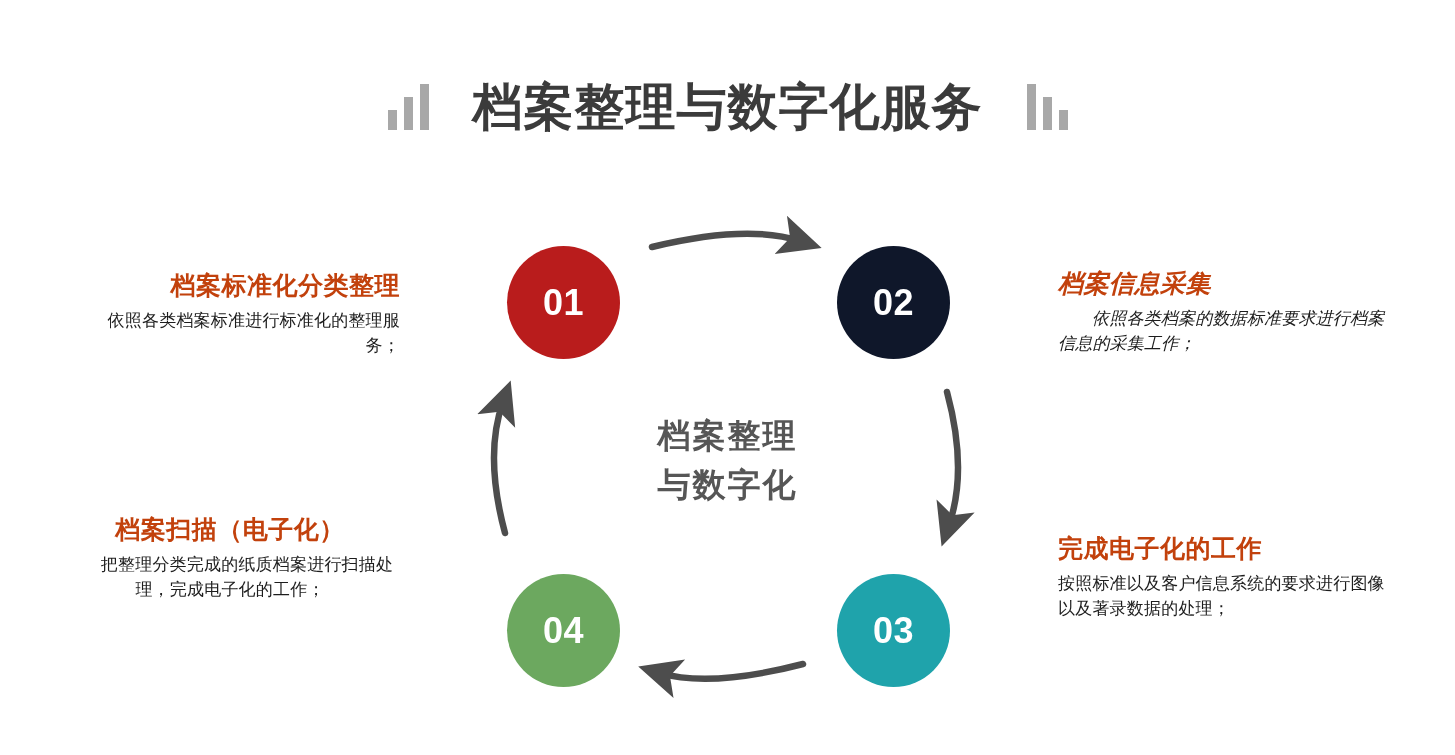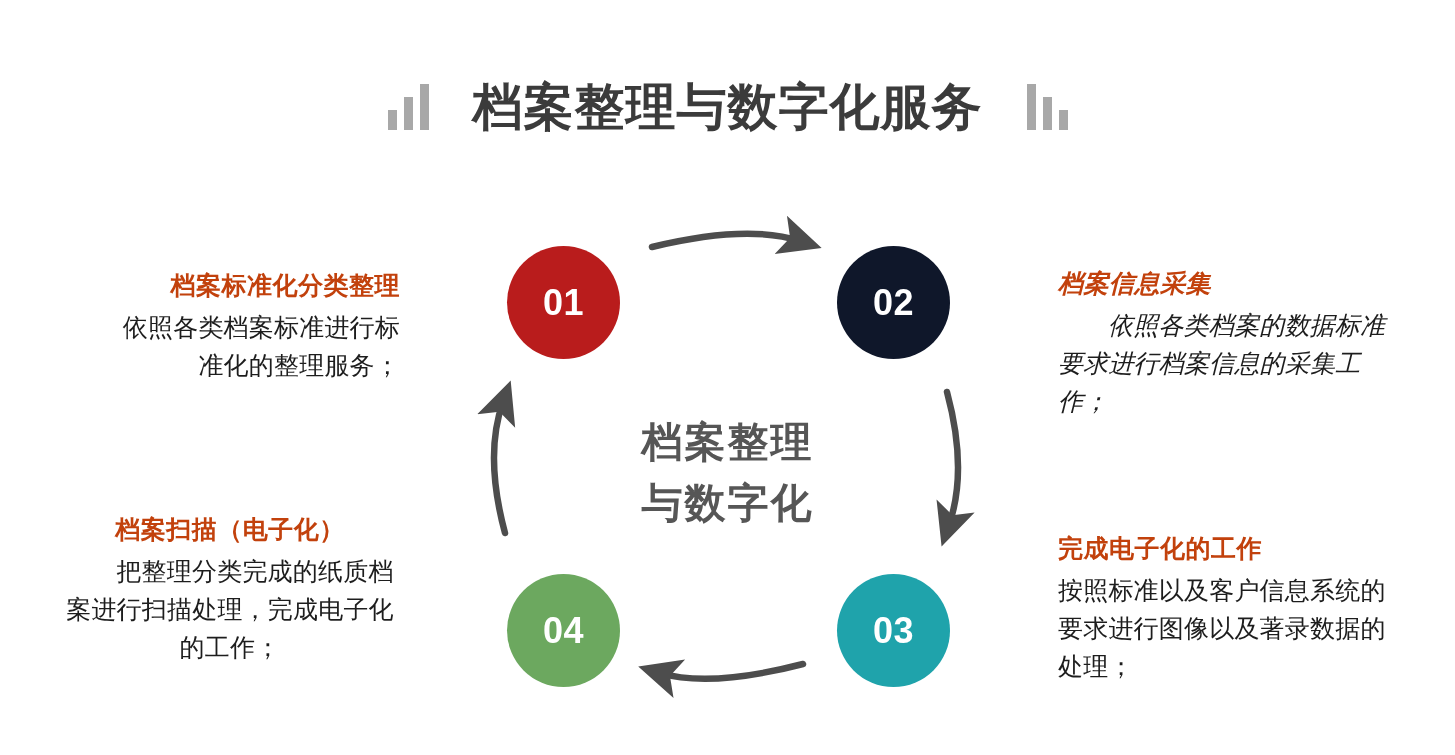--- a/index.html
+++ b/index.html
@@ -77,21 +77,21 @@
   #node-04 { left: 507px; top: 574px; }
 
   
   .center-label {
     position: absolute;
     left: 565px;
     top: 412px;
     width: 325px;
     text-align: center;
     color: #565656;
-    font-size: 41px;
+    font-size: 33px;
     font-weight: bold;
     line-height: 1.48;
     letter-spacing: 2px;
   }
 
   
   #arrows {
     position: absolute;
     left: 0;
     top: 0;
@@ -111,21 +111,21 @@
   .step-head {
     font-size: 25px;
     font-weight: bold;
     color: #c2410c;
     line-height: 1.22;
     letter-spacing: 0.5px;
     margin-bottom: 7px;
     white-space: nowrap;
   }
   .step-body {
-    font-size: 25px;
+    font-size: 17px;
     color: #1d1d1d;
     line-height: 1.52;
     text-indent: 2em;
     letter-spacing: 0.2px;
   }
 
   #text-01 { left: 60px;   top: 270px; }
   #text-02 { left: 1058px; top: 268px; font-style: italic; }
   #text-03 { left: 1058px; top: 533px; }
   #text-04 { left: 60px;   top: 514px; text-align: center; }

